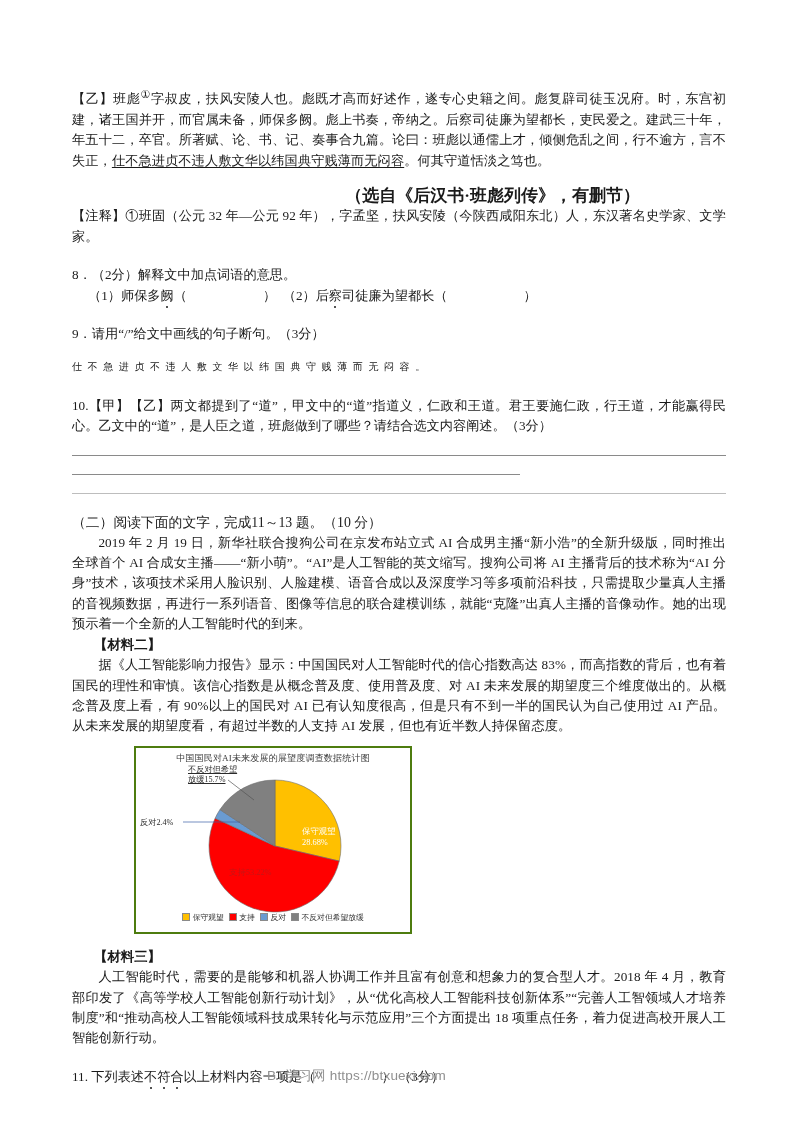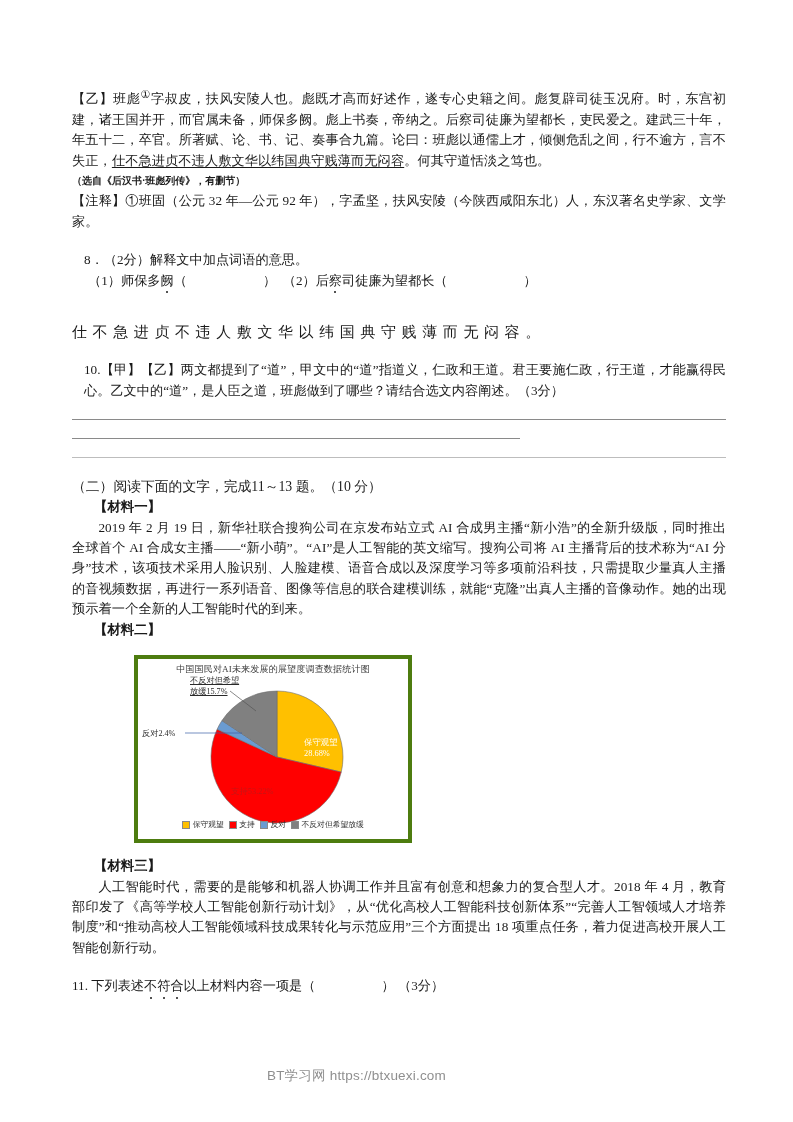--- a/index.html
+++ b/index.html
@@ -32,47 +32,48 @@
     margin: 0;
     font-size: 13.2px;
     line-height: 20.4px;
     text-align: justify;
     text-justify: inter-ideograph;
   }
   .indent { text-indent: 2em; }
   .passage { letter-spacing: 0.1px; }
   .ul-seg { text-decoration: underline; text-underline-offset: 2px; }
   .src-line {
+    text-align: right;
     font-weight: bold;
-    font-size: 10px;
-    line-height: 20.4px;
-    margin-top: 0;
+    font-size: 17px;
+    line-height: 20.4px;
+    margin-top: 15px;
     padding-right: 86px;
   }
   .gap-sm { height: 13px; }
   .gap-md { height: 18px; }
-  .q-line { font-size: 13.2px; line-height: 20.4px; margin-left: 12px; }
+  .q-line { font-size: 13.2px; line-height: 20.4px; }
   .sub-line { padding-left: 16px; font-size: 13.2px; line-height: 20.4px; }
   .dotted {
     position: relative;
     display: inline-block;
   }
   .dotted::after {
     content: "";
     position: absolute;
     left: 50%;
     margin-left: -1px;
     bottom: -2px;
     width: 2px;
     height: 2px;
     border-radius: 50%;
     background: #1a1a1a;
   }
   .spaced-sentence {
-    font-size: 15px;
+    font-size: 10px;
     line-height: 20.4px;
     letter-spacing: 5.6px;
   }
   .ans-line {
     height: 1px;
     background: #8a8a8a;
     margin-top: 18px;
   }
   .ans-line.full { width: 100%; }
   .ans-line.short { width: 68.5%; }
@@ -96,24 +97,24 @@
   .q11 {
     font-size: 13.2px;
     line-height: 20.4px;
   }
   .q11 b { font-weight: normal; }
   .paren-blank-sm { display: inline-block; width: 76px; }
   .paren-blank-md { display: inline-block; width: 66px; }
 
   
   .chart-wrap {
-    margin: 15px 0 0 62px;
+    margin: 9px 0 0 62px;
     width: 278px;
     height: 188px;
-    border: 4px solid #4d7c0f;
+    border: 2px solid #4d7c0f;
     background: #fff;
     position: relative;
     box-sizing: border-box;
   }
   .chart-title {
     position: absolute;
     top: 4px; left: 0; right: 0;
     text-align: center;
     font-size: 9.1px;
     color: #3c3c3c;
@@ -134,21 +135,21 @@
   }
   .lbl-gray { left: 52px; top: 17px; text-align: left; text-decoration: underline; }
   .lbl-blue { left: 4px; top: 70px; }
   .lbl-yellow {
     left: 166px; top: 78px;
     color: #ffffff;
     font-size: 8.4px;
     line-height: 11px;
   }
   .lbl-red {
-    left: 93px; top: 128px;
+    left: 93px; top: 120px;
     color: #c61515;
     font-size: 8.4px;
   }
   .legend {
     position: absolute;
     left: 0; right: 0;
     bottom: 9px;
     display: flex;
     justify-content: center;
     align-items: center;
@@ -188,38 +189,39 @@
 
     <p class="passage">【注释】①班固（公元 32 年—公元 92 年），字孟坚，扶风安陵（今陕西咸阳东北）人，东汉著名史学家、文学家。</p>
 
     <div class="gap-md"></div>
 
     <p class="q-line">8．（2分）解释文中加点词语的意思。</p>
     <p class="sub-line"><span>（1）师保多</span><span class="dotted">阙</span><span>（</span><span class="paren-blank-sm"></span><span>）</span>&nbsp;&nbsp;<span>（2）后</span><span class="dotted">察</span><span>司徒廉为望都长（</span><span class="paren-blank-sm"></span><span>）</span></p>
 
     <div class="gap-md"></div>
 
+    <p class="q-line">9．请用“/”给文中画线的句子断句。（3分）</p>
     <div class="gap-sm"></div>
     <p class="spaced-sentence">仕不急进贞不违人敷文华以纬国典守贱薄而无闷容。</p>
 
     <div class="gap-md"></div>
 
     <p class="q-line">10.【甲】【乙】两文都提到了“道”，甲文中的“道”指道义，仁政和王道。君王要施仁政，行王道，才能赢得民心。乙文中的“道”，是人臣之道，班彪做到了哪些？请结合选文内容阐述。（3分）</p>
     <div class="ans-line full"></div>
     <div class="ans-line short"></div>
 
     <div class="sep-rule"></div>
 
     <div class="gap-md"></div>
 
     <p class="sec-head">（二）阅读下面的文字，完成11～13 题。（10 分）</p>
-    <p class="mat-head">【材料一】</p>
     <p class="indent passage">2019 年 2 月 19 日，新华社联合搜狗公司在京发布站立式 AI 合成男主播“新小浩”的全新升级版，同时推出全球首个 AI 合成女主播——“新小萌”。“AI”是人工智能的英文缩写。搜狗公司将 AI 主播背后的技术称为“AI 分身”技术，该项技术采用人脸识别、人脸建模、语音合成以及深度学习等多项前沿科技，只需提取少量真人主播的音视频数据，再进行一系列语音、图像等信息的联合建模训练，就能“克隆”出真人主播的音像动作。她的出现预示着一个全新的人工智能时代的到来。</p>
 
     <p class="mat-head">【材料二】</p>
+    <p class="indent passage">据《人工智能影响力报告》显示：中国国民对人工智能时代的信心指数高达 83%，而高指数的背后，也有着国民的理性和审慎。该信心指数是从概念普及度、使用普及度、对 AI 未来发展的期望度三个维度做出的。从概念普及度上看，有 90%以上的国民对 AI 已有认知度很高，但是只有不到一半的国民认为自己使用过 AI 产品。从未来发展的期望度看，有超过半数的人支持 AI 发展，但也有近半数人持保留态度。</p>
 
     <div class="chart-wrap">
       <div class="chart-title">中国国民对AI未来发展的展望度调查数据统计图</div>
       <div class="pie-area">
         <svg width="278" height="188" viewBox="0 0 278 188">
           <g id="pie-slices">
               <path d="M 139 98 L 139 32 A 66 66 0 0 1 203.24355905904423 113.12498328683688 Z" fill="#FFC000" stroke="#6d6d6d" stroke-width="0.6"></path>
               <path d="M 139 98 L 203.24355905904423 113.12498328683688 A 66 66 0 1 1 79.10602798028627 70.27434192482082 Z" fill="#FF0000" stroke="#6d6d6d" stroke-width="0.6"></path>
               <path d="M 139 98 L 79.10602798028627 70.27434192482082 A 66 66 0 0 1 83.9508233815307 61.59137253852361 Z" fill="#6A9BD1" stroke="#6d6d6d" stroke-width="0.6"></path>
               <path d="M 139 98 L 83.9508233815307 61.59137253852361 A 66 66 0 0 1 139 32 Z" fill="#808080" stroke="#6d6d6d" stroke-width="0.6"></path>

